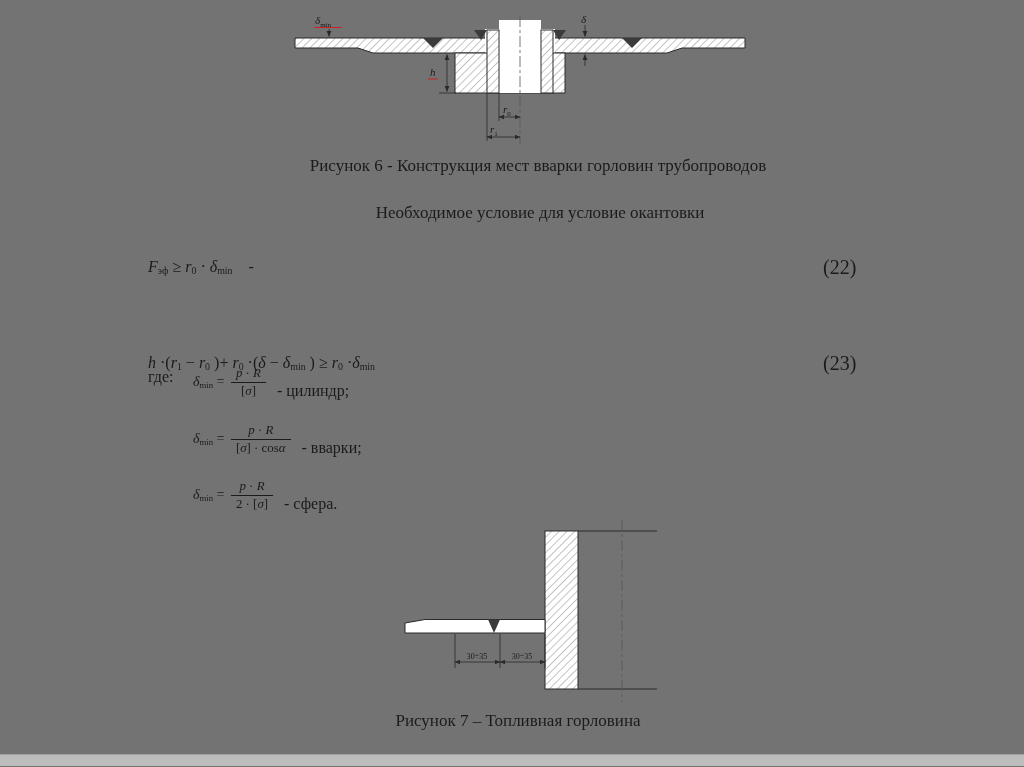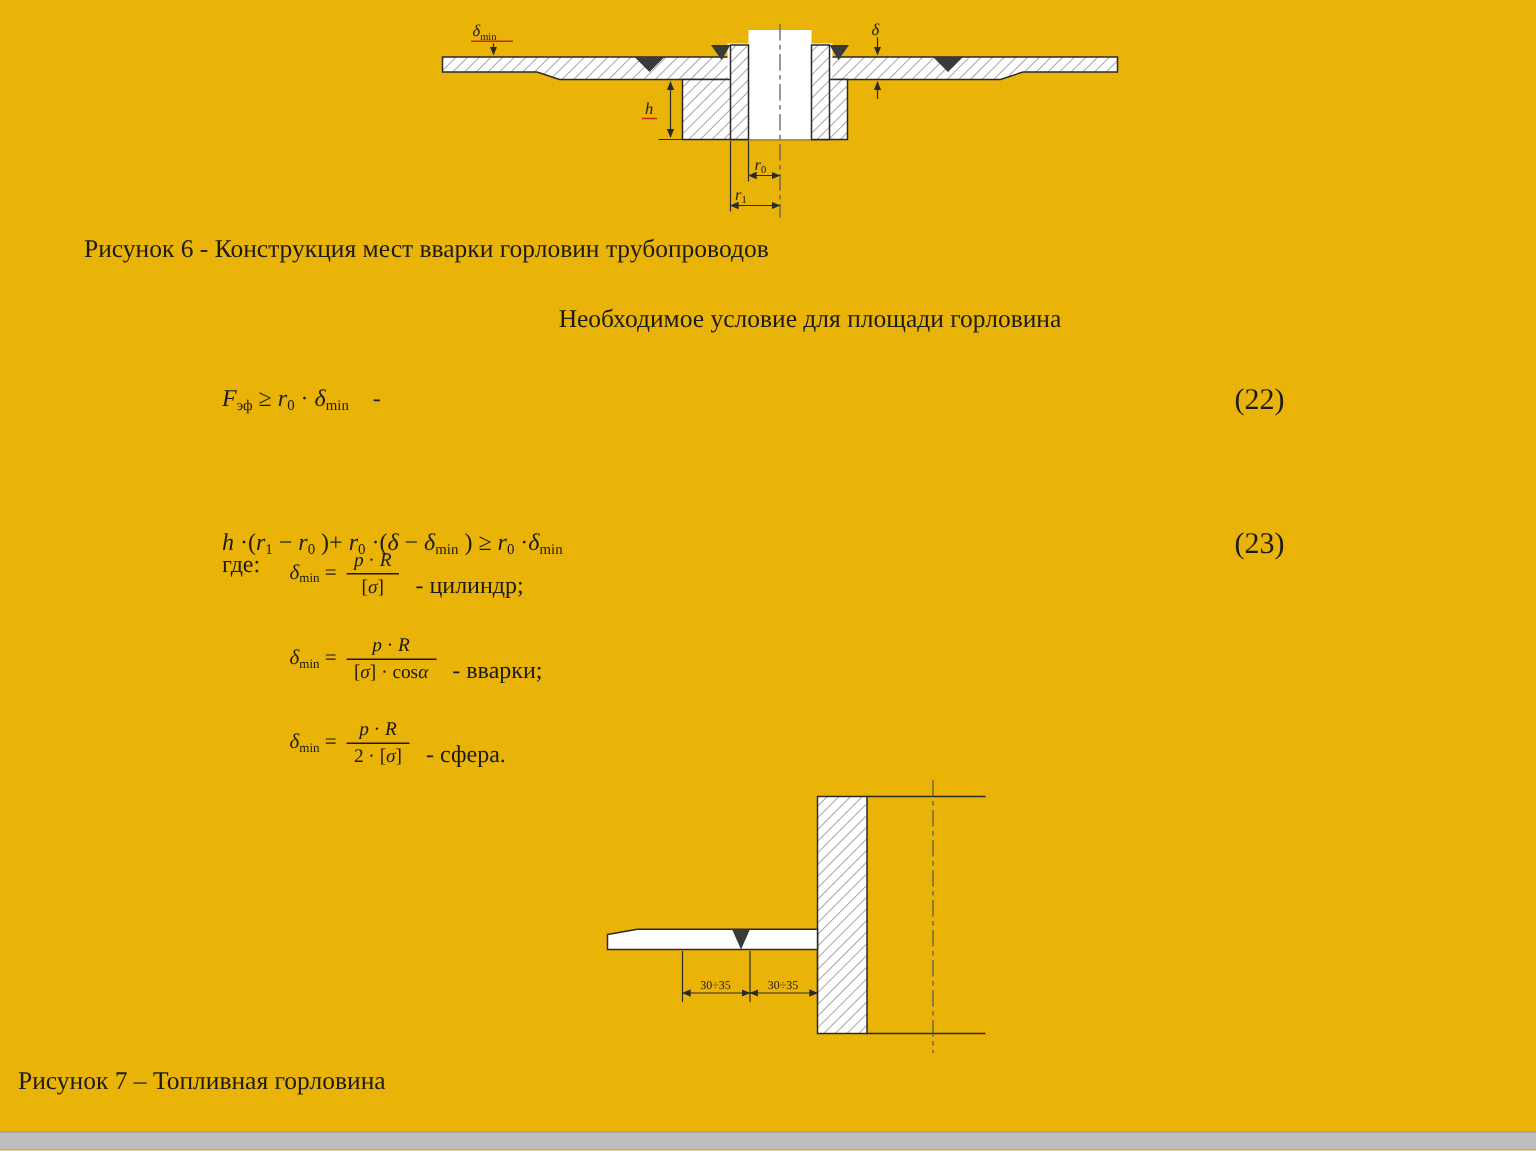--- a/index.html
+++ b/index.html
@@ -1,20 +1,20 @@
 <!DOCTYPE html>
 <html><head>
 <meta charset="utf-8">
 <style>
   html,body{margin:0;padding:0;background:#e8e8e8;}
-  #slide{position:relative;width:1024px;height:767px;background:#eab308;overflow:hidden;
+  #slide{position:relative;width:1024px;height:767px;background:#737373;overflow:hidden;
          font-family:"Liberation Serif",serif;color:#1b1b1b;}
   .abs{position:absolute;}
   .sec-title{position:absolute;text-align:center;font-size:17px;}
-  .caption{position:absolute;font-size:17px;}
+  .caption{position:absolute;text-align:center;font-size:17px;}
   .eq-row{position:absolute;left:0;width:100%;height:30px;}
   .eq-row .math{position:absolute;left:148px;top:50%;transform:translateY(-50%);}
   .eq-number{position:absolute;left:823px;top:50%;transform:translateY(-50%);
              font-family:"Liberation Serif",serif;font-size:20px;}
   .where-label{position:absolute;left:148px;font-size:16px;}
   .where-row{position:absolute;left:193px;height:48px;display:flex;align-items:flex-end;}
   .where-row .suffix{font-size:16px;margin-left:8px;white-space:pre;}
   
   .math{font-family:"Liberation Serif",serif;white-space:pre;font-size:16px;}
   .eqwhere.math{font-size:14px;}
@@ -100,21 +100,21 @@
 
     <g>
       <line x1="202" y1="84" x2="202" y2="131" class="dim"></line>
       <line x1="202" y1="127" x2="235" y2="127" class="dim" marker-start="url(#ar6)" marker-end="url(#ar6)"></line>
       <text x="205" y="123" class="lbl"><tspan>r</tspan><tspan dy="2.5" class="sub">1</tspan></text>
     </g>
   </svg>
 
   <div class="caption" style="left:56px;top:156px;width:964px;">Рисунок 6 - Конструкция мест вварки горловин трубопроводов</div>
 
-  <div class="sec-title" style="left:56px;top:203px;width:968px;">Необходимое условие для площади горловина</div>
+  <div class="sec-title" style="left:56px;top:203px;width:968px;">Необходимое условие для условие окантовки</div>
 
   <div class="eq-row" style="top:252px;">
     <span class="math eqmain"><span class="it">F</span><span class="sub">эф</span><span class="up"> ≥ </span><span class="it">r</span><span class="sub">0</span><span class="up"> · </span><span class="it">δ</span><span class="sub">min</span><span class="up">    -</span></span>
     <span class="eq-number">(22)</span>
   </div>
 
 
   <div class="eq-row" style="top:324px;margin-top:24px;">
     <span class="math eqmain"><span class="it">h</span><span class="up"> ·(</span><span class="it">r</span><span class="sub">1</span><span class="up"> − </span><span class="it">r</span><span class="sub">0</span><span class="up"> )+ </span><span class="it">r</span><span class="sub">0</span><span class="up"> ·(</span><span class="it">δ</span><span class="up"> − </span><span class="it">δ</span><span class="sub">min</span><span class="up"> ) ≥ </span><span class="it">r</span><span class="sub">0</span><span class="up"> ·</span><span class="it">δ</span><span class="sub">min</span></span>
     <span class="eq-number">(23)</span>

